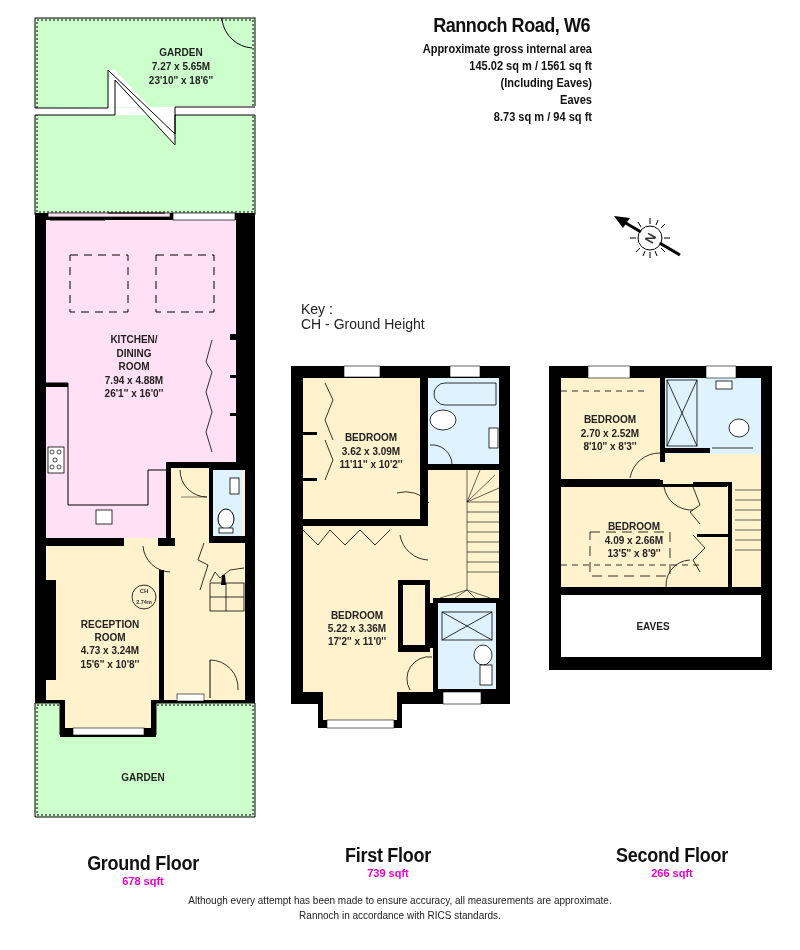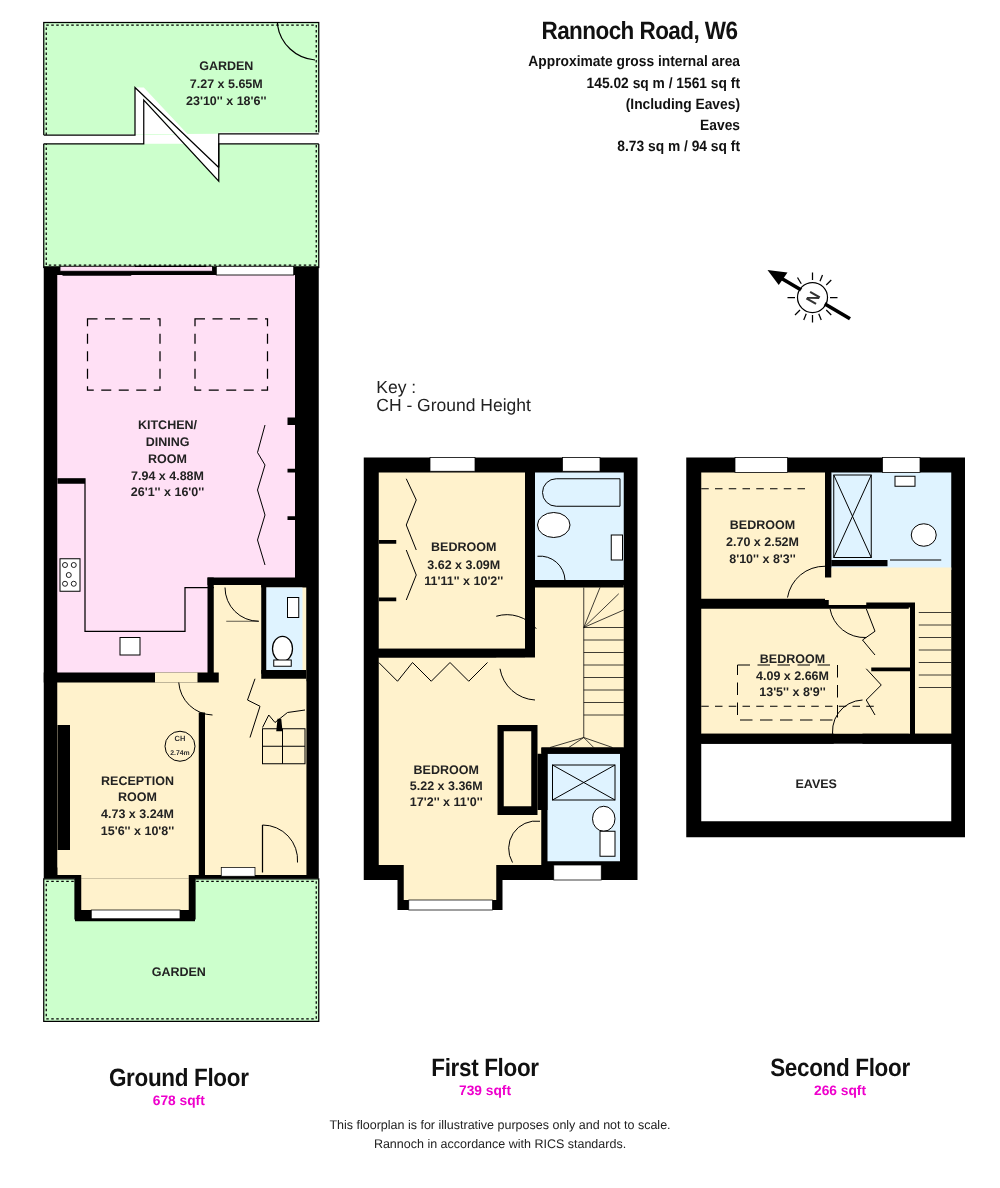--- a/index.html
+++ b/index.html
@@ -315,15 +315,15 @@
 <div class="abs" style="left:308px;top:844px;width:160px">
   <div class="floor-label">First Floor</div>
   <div class="floor-area" style="color:#ee00cc">739 sqft</div>
 </div>
 <div class="abs" style="left:582px;top:844px;width:180px">
   <div class="floor-label">Second Floor</div>
   <div class="floor-area" style="color:#ee00cc">266 sqft</div>
 </div>
 
 <div class="abs disclaimer">
-  <div>This floorplan is for illustrative purposes only and not to scale.</div>
+  <div>Although every attempt has been made to ensure accuracy, all measurements are approximate.</div>
   <div>Rannoch in accordance with RICS standards.</div>
 </div>
 
 </body></html>

